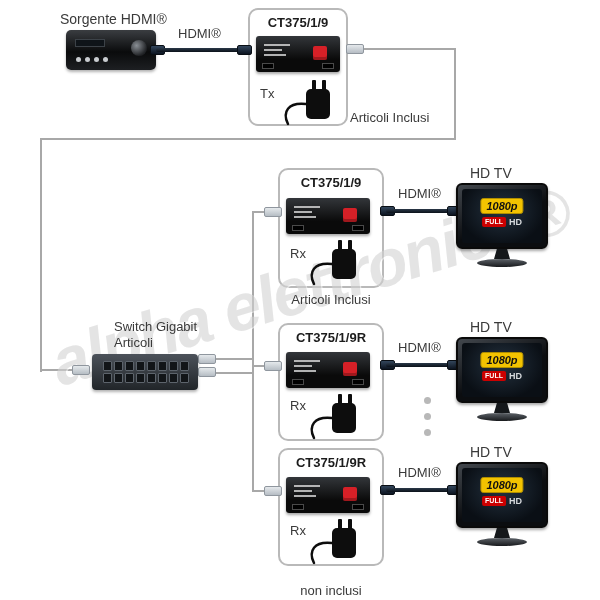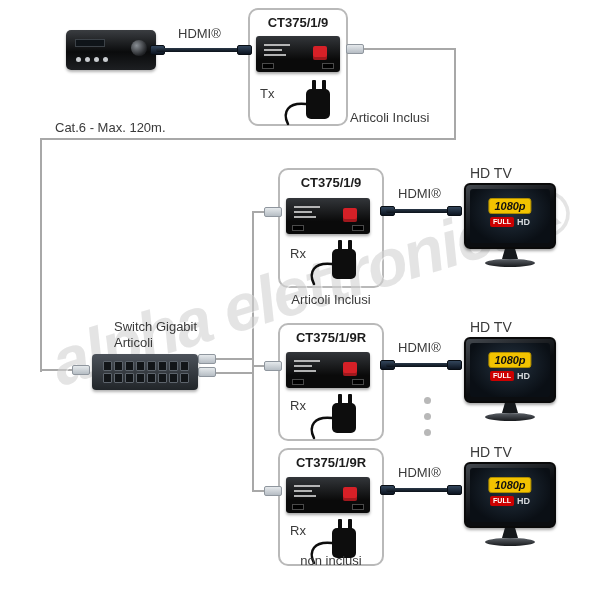--- a/index.html
+++ b/index.html
@@ -59,21 +59,21 @@
 
   
   .switch { position:absolute; left:92px; top:354px; width:106px; height:36px; z-index:3;
             border-radius:4px; background:linear-gradient(#4c525a,#212529);
             box-shadow:0 2px 3px rgba(0,0,0,.3); }
   .switch-grid { position:absolute; left:11px; top:7px; display:grid;
                  grid-template-columns:repeat(8,9px); grid-template-rows:repeat(2,10px); gap:2px; }
   .switch-grid i { background:#121518; border:1px solid #5d646c; border-radius:1px; display:block; }
 
   
-  .tv { position:absolute; width:92px; z-index:3;margin-left:8px; }
+  .tv { position:absolute; width:92px; z-index:3; }
   .tv-screen { position:relative; width:92px; height:66px; border-radius:6px;
                background:linear-gradient(155deg,#43484e,#0b0d10 55%);
                border:2px solid #0a0a0a; box-shadow:0 2px 3px rgba(0,0,0,.35); }
   .tv-screen::before { content:''; position:absolute; inset:4px; border-radius:3px;
                background:radial-gradient(ellipse at 50% 40%, #243240 0%, #0a0f15 75%); }
   .badge-1080 { position:absolute; left:50%; top:13px; transform:translateX(-50%);
                background:var(--badge-yellow,#f3c300); color:#101010; font-weight:700; font-style:italic;
                font-size:11px; line-height:14px; padding:0 5px; border-radius:3px;
                border:1px solid #b08e00; z-index:1; }
   .badge-row { position:absolute; left:50%; top:32px; transform:translateX(-50%);
@@ -120,20 +120,21 @@
   </div>
   <div class="box" style="left:278px;top:323px;width:106px;height:118px">
     <div class="box-title">CT375/1/9R</div>
   </div>
   <div class="box" style="left:278px;top:448px;width:106px;height:118px">
     <div class="box-title">CT375/1/9R</div>
   </div>
 
   <div class="watermark">alpha elettronica®</div>
 
+  <div class="lbl big" style="left:60px;top:11px">Sorgente HDMI®</div>
   <div class="source">
     <div class="src-slot"></div>
     <div class="src-btn" style="left:10px"></div>
     <div class="src-btn" style="left:19px"></div>
     <div class="src-btn" style="left:28px"></div>
     <div class="src-btn" style="left:37px"></div>
     <div class="src-knob"></div>
   </div>
 
   <div class="lbl" style="left:178px;top:26px;width:60px">HDMI®</div>
@@ -156,21 +157,20 @@
   <div class="adapter" style="left:296px;top:80px">
     <span class="ad-prong" style="left:16px"></span>
     <span class="ad-prong" style="left:26px"></span>
     <span class="ad-body"></span>
     <svg class="ad-cable" width="30" height="28">
       <path d="M26,6 C8,4 2,14 8,26" stroke="#0d0d0d" stroke-width="2.5" fill="none" stroke-linecap="round"></path>
     </svg>
   </div>
 
   <div class="lbl" style="left:350px;top:110px">Articoli Inclusi</div>
-  <div class="lbl" style="left:55px;top:120px">Cat.6 - Max. 120m.</div>
 
   <div class="plug" style="left:346px;top:44px"></div>
   <div class="plug" style="left:72px;top:365px"></div>
   <div class="plug" style="left:198px;top:354px"></div>
   <div class="plug" style="left:198px;top:367px"></div>
   <div class="plug" style="left:264px;top:207px"></div>
   <div class="plug" style="left:264px;top:361px"></div>
   <div class="plug" style="left:264px;top:486px"></div>
 
   <div class="lbl" style="left:114px;top:319px">Switch Gigabit</div>
@@ -308,15 +308,15 @@
       <div class="badge-1080">1080p</div>
       <div class="badge-row">
         <span class="badge-full">FULL</span>
         <span class="badge-hd">HD</span>
       </div>
     </div>
     <div class="tv-neck"></div>
     <div class="tv-base"></div>
   </div>
 
-  <div class="lbl center" style="left:264px;top:553px;width:134px">non inclusi</div>
+  <div class="lbl center" style="left:264px;top:583px;width:134px">non inclusi</div>
 
 </div>
 
 </body></html>

